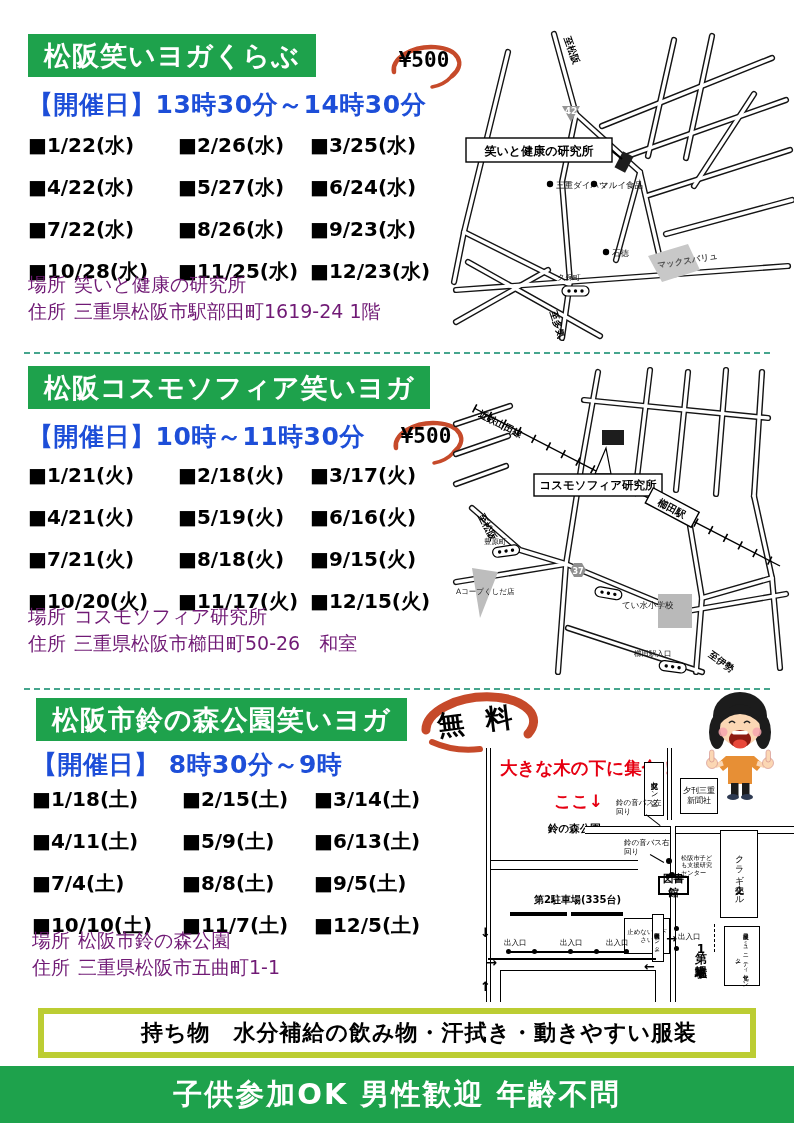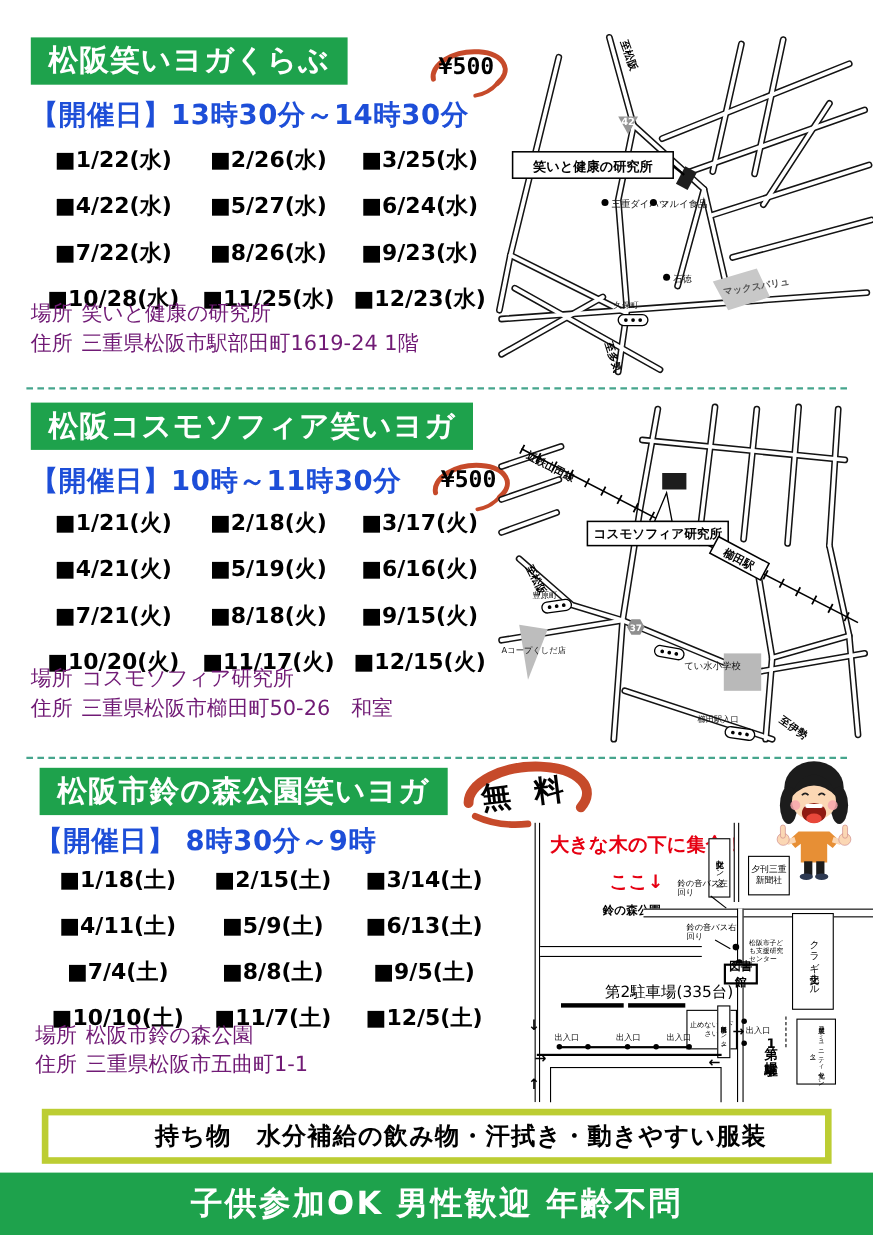--- a/index.html
+++ b/index.html
@@ -9,21 +9,21 @@
     --lime:#bccd33;
     --mapred:#e60012;
   }
   *{margin:0;padding:0;box-sizing:border-box}
   html,body{background:#888;}
   body{font-family:"DejaVu Sans","Liberation Sans",sans-serif;}
   #page{position:relative;width:794px;height:1123px;background:#fff;margin:0 auto;overflow:hidden;color:#000;}
   .abs{position:absolute;}
   .sec-title{background:var(--green);color:#fff;font-weight:800;font-size:27px;line-height:1.15;padding:6px 16px;letter-spacing:1px;white-space:nowrap;}
   .sched{font-weight:900;font-size:25px;letter-spacing:.5px;color:#1d4ed8;white-space:nowrap;}
-  .dates{display:grid;grid-template-columns:150px 132px auto;row-gap:15px;font-size:20px;font-weight:700;white-space:nowrap;text-align:center;}
+  .dates{display:grid;grid-template-columns:150px 132px auto;row-gap:15px;font-size:20px;font-weight:700;white-space:nowrap;}
   .addr{font-size:19px;color:#701a75;white-space:nowrap;}
   .addr .lab{margin-right:8px;}
   .sep{border-top:2.5px dashed var(--dash);height:0;}
   .vtext{writing-mode:vertical-rl;text-orientation:upright;}
   .bx{border:1.3px solid #000;background:#fff;display:flex;align-items:center;justify-content:center;text-align:center;}
   .redtxt{color:var(--mapred);font-weight:800;white-space:nowrap;}
   .m3t{color:#000;line-height:1.2;}
   .dot{background:#000;border-radius:50%;position:absolute;}
   .dline{position:absolute;background:#000;}
   .road2h{position:absolute;border-top:1.3px solid #000;border-bottom:1.3px solid #000;background:#fff;}
@@ -294,21 +294,21 @@
     <div class="aline" style="left:168px;top:72px;width:18px;transform:rotate(38deg);"></div>
     <div class="abs m3t" style="left:146px;top:96px;width:46px;font-size:7.5px;">鈴の音バス右回り</div>
     <div class="aline" style="left:172px;top:112px;width:16px;transform:rotate(30deg);"></div>
     <div class="road2v" style="left:192px;top:84px;width:6px;height:176px;"></div>
     <div class="dot" style="left:188px;top:116px;width:6px;height:6px;"></div>
     <div class="dot" style="left:191px;top:130px;width:6px;height:6px;"></div>
     <div class="abs m3t" style="left:203px;top:112px;width:36px;font-size:6.2px;">松阪市子ども支援研究センター</div>
     <div class="abs bx vtext" style="left:242px;top:88px;width:38px;height:88px;font-size:9px;">クラギ文化ホール</div>
     <div class="road2h" style="left:13px;top:118px;width:147px;height:10px;"></div>
     <div class="abs bx" style="left:160px;top:134px;width:31px;height:19px;border-width:2px;font-size:10.5px;font-weight:800;margin-left:20px;">図書館</div>
-    <div class="abs m3t" style="left:56px;top:152px;font-size:14px;font-weight:400;white-space:nowrap;margin-left:16px;">第2駐車場(335台)</div>
+    <div class="abs m3t" style="left:56px;top:152px;font-size:10px;font-weight:700;white-space:nowrap;">第2駐車場(335台)</div>
     <div class="dline" style="left:32px;top:170px;width:57px;height:3.5px;"></div>
     <div class="dline" style="left:93px;top:170px;width:52px;height:3.5px;"></div>
     <div class="abs bx" style="left:146px;top:176px;width:46px;height:36px;font-size:6.5px;line-height:1.3;">止めないで下さい</div>
     <div class="abs bx vtext" style="left:174px;top:172px;width:12px;height:48px;font-size:5.5px;">橋西地区市民センター</div>
     <div class="abs m3t" style="left:26px;top:196px;font-size:7.5px;">出入口</div>
     <div class="abs m3t" style="left:82px;top:196px;font-size:7.5px;">出入口</div>
     <div class="abs m3t" style="left:128px;top:196px;font-size:7.5px;">出入口</div>
     <div class="dline" style="left:30px;top:209px;width:120px;height:1.5px;"></div>
     <div class="dot" style="left:28px;top:207px;width:5px;height:5px;"></div>
     <div class="dot" style="left:54px;top:207px;width:5px;height:5px;"></div>

